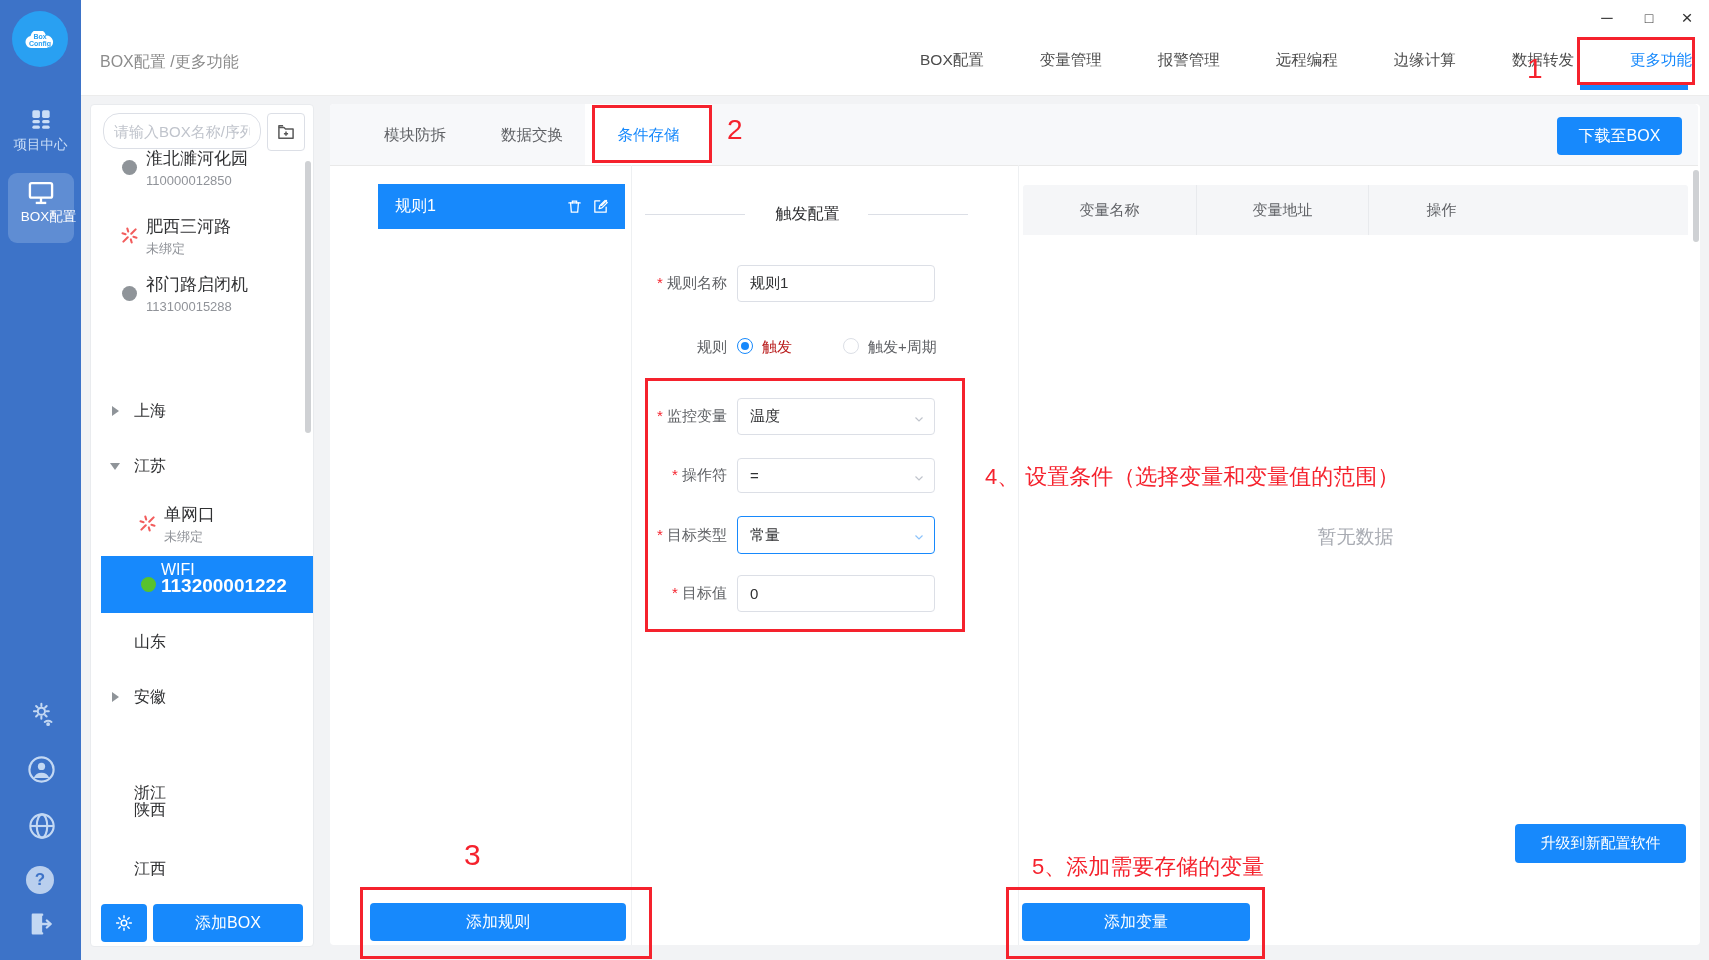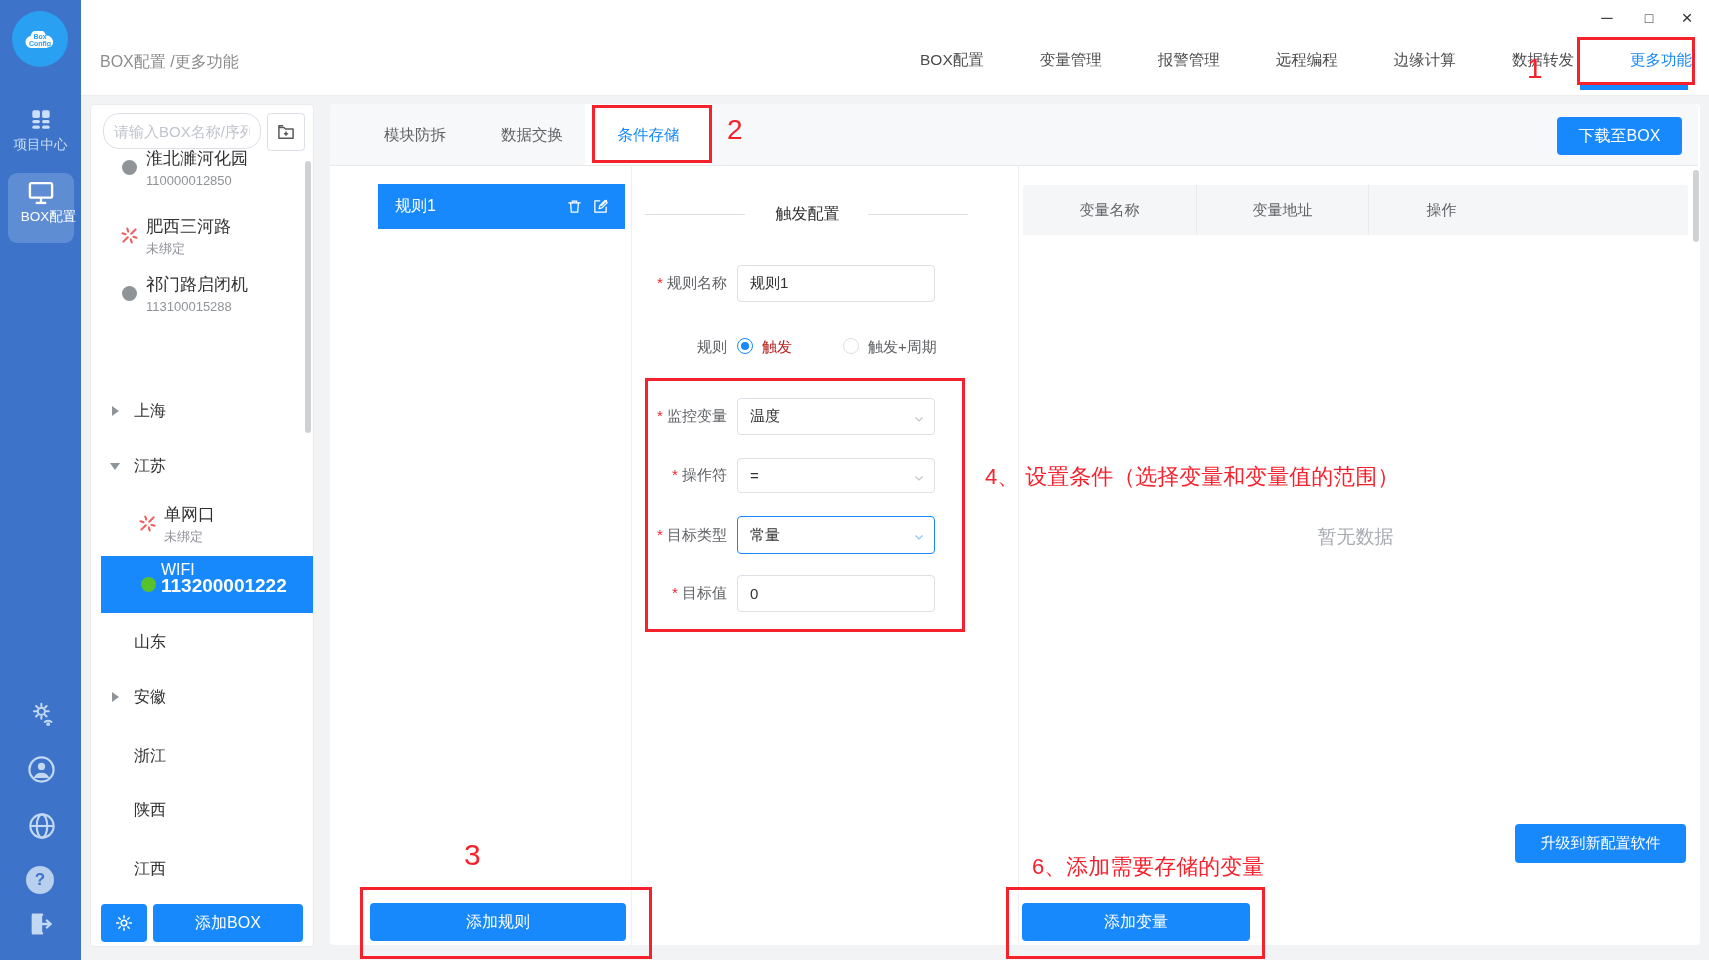--- a/index.html
+++ b/index.html
@@ -253,21 +253,21 @@
     <div class="s">113200001222</div>
   </div>
 
   <div class="tree-group" style="top:527px;">
     <span>山东</span>
   </div>
   <div class="tree-group" style="top:582px;">
     <span class="arrow-r"></span>
     <span>安徽</span>
   </div>
-  <div class="tree-group" style="top:641px;text-align:right;">
+  <div class="tree-group" style="top:678px;text-align:right;">
     <span>浙江</span>
   </div>
   <div class="tree-group" style="top:695px;">
     <span>陕西</span>
   </div>
   <div class="tree-group" style="top:754px;">
     <span>江西</span>
   </div>
 
   <div class="scrollthumb" style="left:214px;top:56px;width:6px;height:272px;"></div>
@@ -374,18 +374,18 @@
 
   <div class="thead" style="left:693px;top:81px;width:665px;">
     <div class="th" style="width:174px;">变量名称</div>
     <div class="th" style="width:172px;">变量地址</div>
     <div class="th" style="width:145px;">操作</div>
   </div>
   <div class="empty" style="left:693px;top:420px;width:665px;">暂无数据</div>
 
   <div class="abs btn" style="left:1185px;top:720px;width:171px;height:39px;font-size:15px;">升级到新配置软件</div>
 
-  <div class="ann" style="left:702px;top:748px;font-size:22px;white-space:nowrap;">6、添加需要存储的变量</div>
+  <div class="ann" style="left:702px;top:748px;font-size:22px;white-space:nowrap;">5、添加需要存储的变量</div>
   <div class="abs btn" style="left:692px;top:799px;width:228px;height:38px;">添加变量</div>
   <div class="redbox" style="left:676px;top:783px;width:253px;height:66px;"></div>
 
   <div class="scrollthumb" style="left:1363px;top:66px;width:6px;height:72px;"></div>
 </div>
 
 </body></html>

